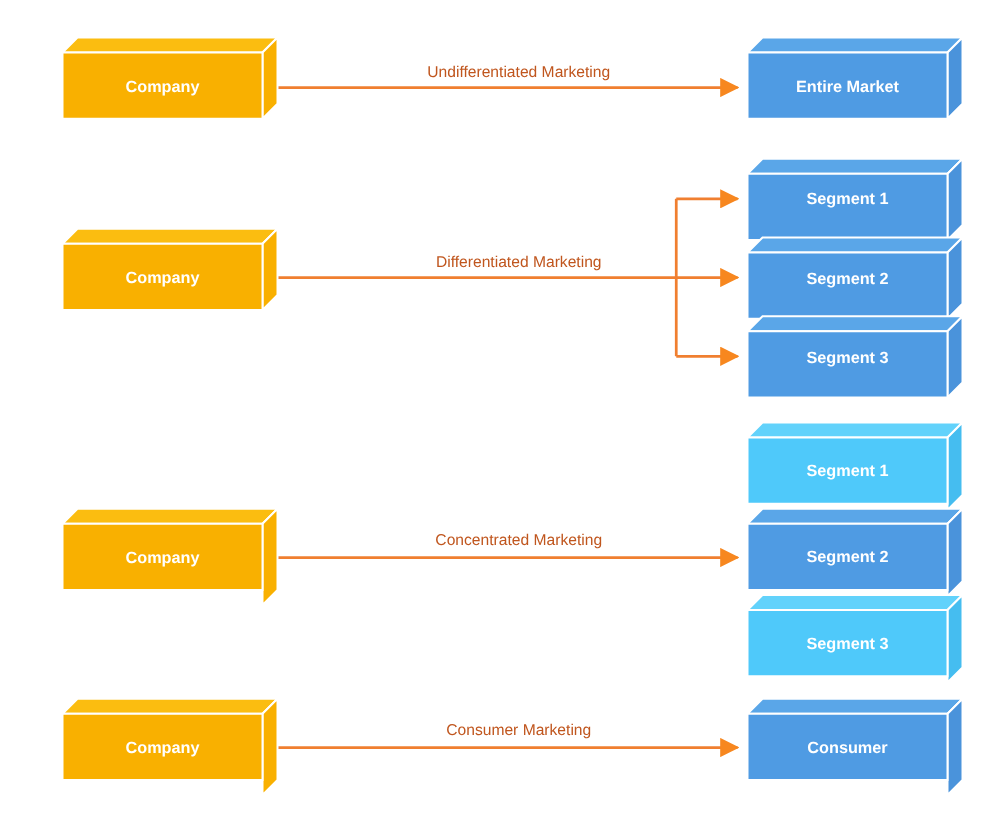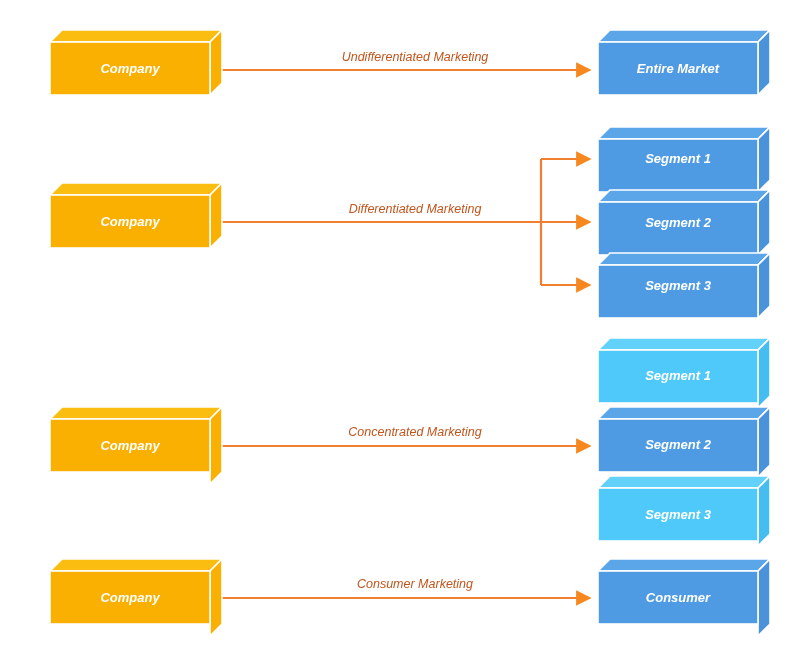--- a/index.html
+++ b/index.html
@@ -9,21 +9,20 @@
   }
   body {
     font-family: "Liberation Sans", sans-serif;
   }
   #canvas {
     position: relative;
     width: 802px;
     height: 656px;
     background: #ffffff;
     overflow: hidden;
-    font-style: italic;
   }
   svg#diagram {
     position: absolute;
     left: 0;
     top: 0;
     width: 802px;
     height: 656px;
     display: block;
   }
   .box-label {

